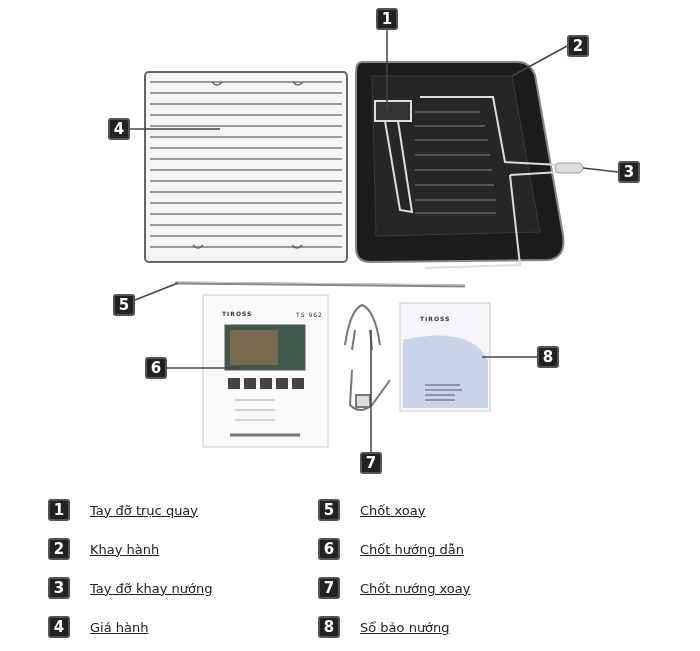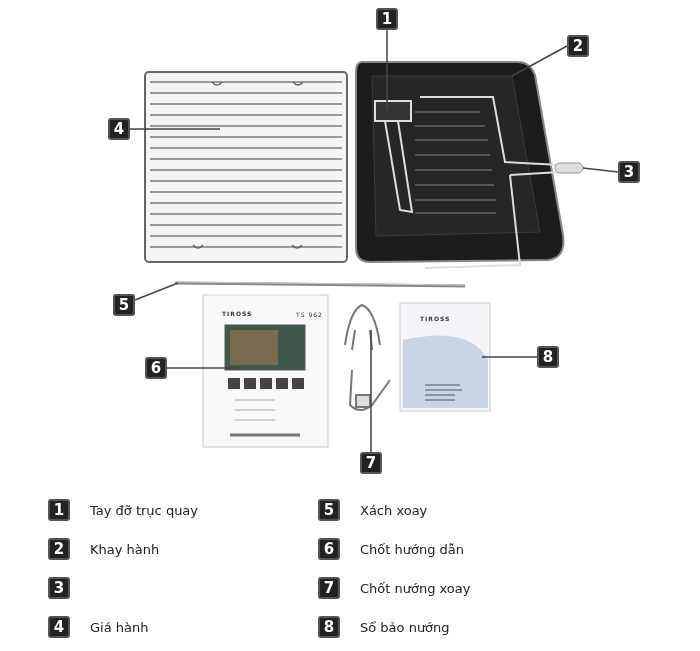--- a/index.html
+++ b/index.html
@@ -2,21 +2,21 @@
 <html><head>
 <meta charset="utf-8">
 <style>
   * { box-sizing: border-box; margin: 0; padding: 0; }
   body { width: 700px; height: 651px; background: #ffffff; position: relative; overflow: hidden; font-family: "Liberation Sans", sans-serif; }
   .canvas { position: absolute; left: 0; top: 0; width: 700px; height: 480px; }
   .badge { position: absolute; width: 22px; height: 22px; background: #222; border: 2px solid #555; border-radius: 3px; color: #fff; font-weight: bold; font-size: 15px; line-height: 18px; text-align: center; font-family: "DejaVu Sans", sans-serif; }
   .legend { position: absolute; left: 0; top: 490px; width: 700px; height: 160px; }
   .leg-item { position: absolute; display: flex; align-items: center; height: 24px; }
   .leg-item .badge { position: static; flex: none; }
-  .leg-label { margin-left: 20px; font-size: 13px; color: #222; font-family: "DejaVu Sans", sans-serif; }
+  .leg-label { margin-left: 20px; font-size: 13px; color: #222; font-family: "DejaVu Sans", sans-serif; text-decoration: underline; }
   .booklet-text { position: absolute; font-size: 6px; font-weight: bold; color: #333; letter-spacing: 1px; font-family: "DejaVu Sans", sans-serif; }
 </style>
 </head>
 <body>
 
 <div class="canvas">
   <svg width="700" height="480" viewBox="0 0 700 480" style="position:absolute;left:0;top:0;">
 
     <g>
       <rect x="145" y="72" width="202" height="190" rx="4" fill="#f4f4f4" stroke="#666" stroke-width="2"></rect>
@@ -134,28 +134,29 @@
   <div class="leg-item" style="left:48px;top:8px;">
     <div class="badge">1</div>
     <span class="leg-label">Tay đỡ trục quay</span>
   </div>
   <div class="leg-item" style="left:48px;top:47px;">
     <div class="badge">2</div>
     <span class="leg-label">Khay hành</span>
   </div>
   <div class="leg-item" style="left:48px;top:86px;">
     <div class="badge">3</div>
+    <span class="leg-label">Tay đỡ khay nướng</span>
   </div>
   <div class="leg-item" style="left:48px;top:125px;">
     <div class="badge">4</div>
     <span class="leg-label">Giá hành</span>
   </div>
   <div class="leg-item" style="left:318px;top:8px;">
     <div class="badge">5</div>
-    <span class="leg-label">Xách xoay</span>
+    <span class="leg-label">Chốt xoay</span>
   </div>
   <div class="leg-item" style="left:318px;top:47px;">
     <div class="badge">6</div>
     <span class="leg-label">Chốt hướng dẫn</span>
   </div>
   <div class="leg-item" style="left:318px;top:86px;">
     <div class="badge">7</div>
     <span class="leg-label">Chốt nướng xoay</span>
   </div>
   <div class="leg-item" style="left:318px;top:125px;">

